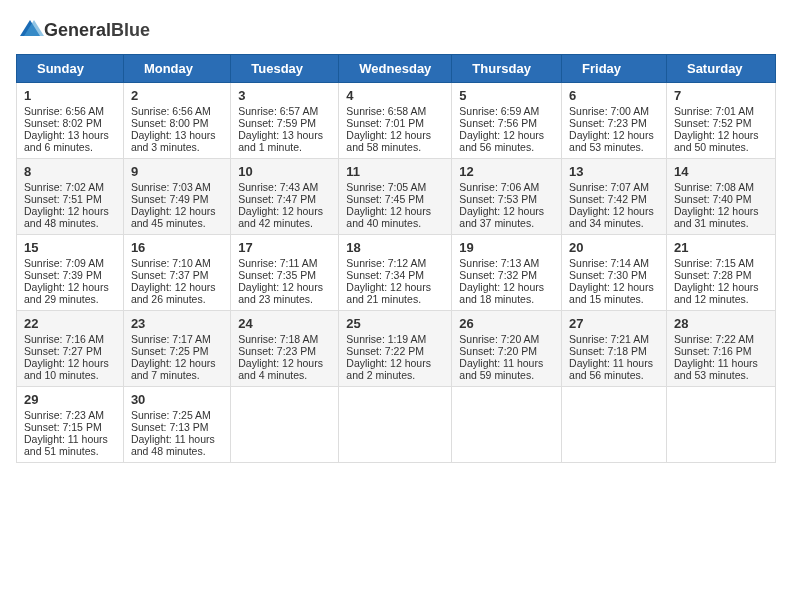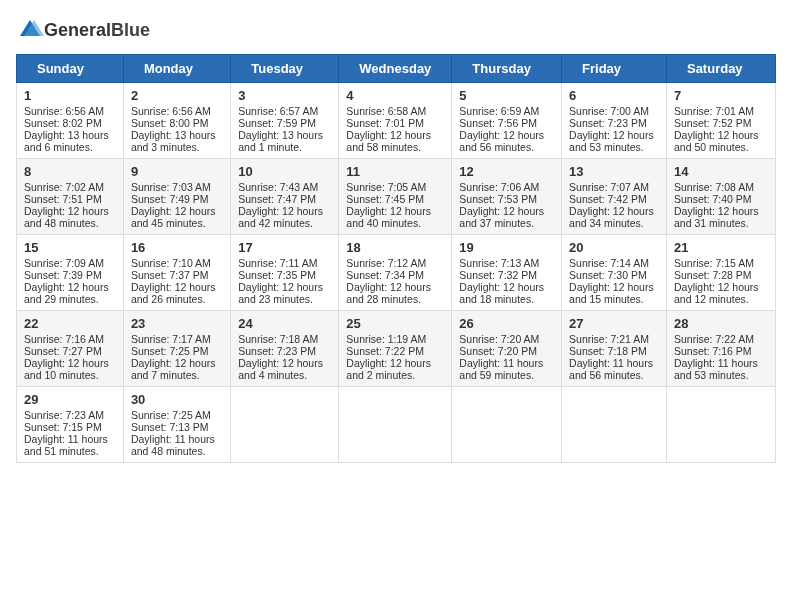--- a/index.html
+++ b/index.html
@@ -229,21 +229,21 @@
           <div>Sunrise: 7:11 AM</div>
           <div>Sunset: 7:35 PM</div>
           <div>Daylight: 12 hours</div>
           <div>and 23 minutes.</div>
         </td>
         <td>
           <span class="day-number">18</span>
           <div>Sunrise: 7:12 AM</div>
           <div>Sunset: 7:34 PM</div>
           <div>Daylight: 12 hours</div>
-          <div>and 28 minutes.</div>
+          <div>and 21 minutes.</div>
         </td>
         <td>
           <span class="day-number">19</span>
           <div>Sunrise: 7:13 AM</div>
           <div>Sunset: 7:32 PM</div>
           <div>Daylight: 12 hours</div>
           <div>and 18 minutes.</div>
         </td>
         <td>
           <span class="day-number">20</span>

